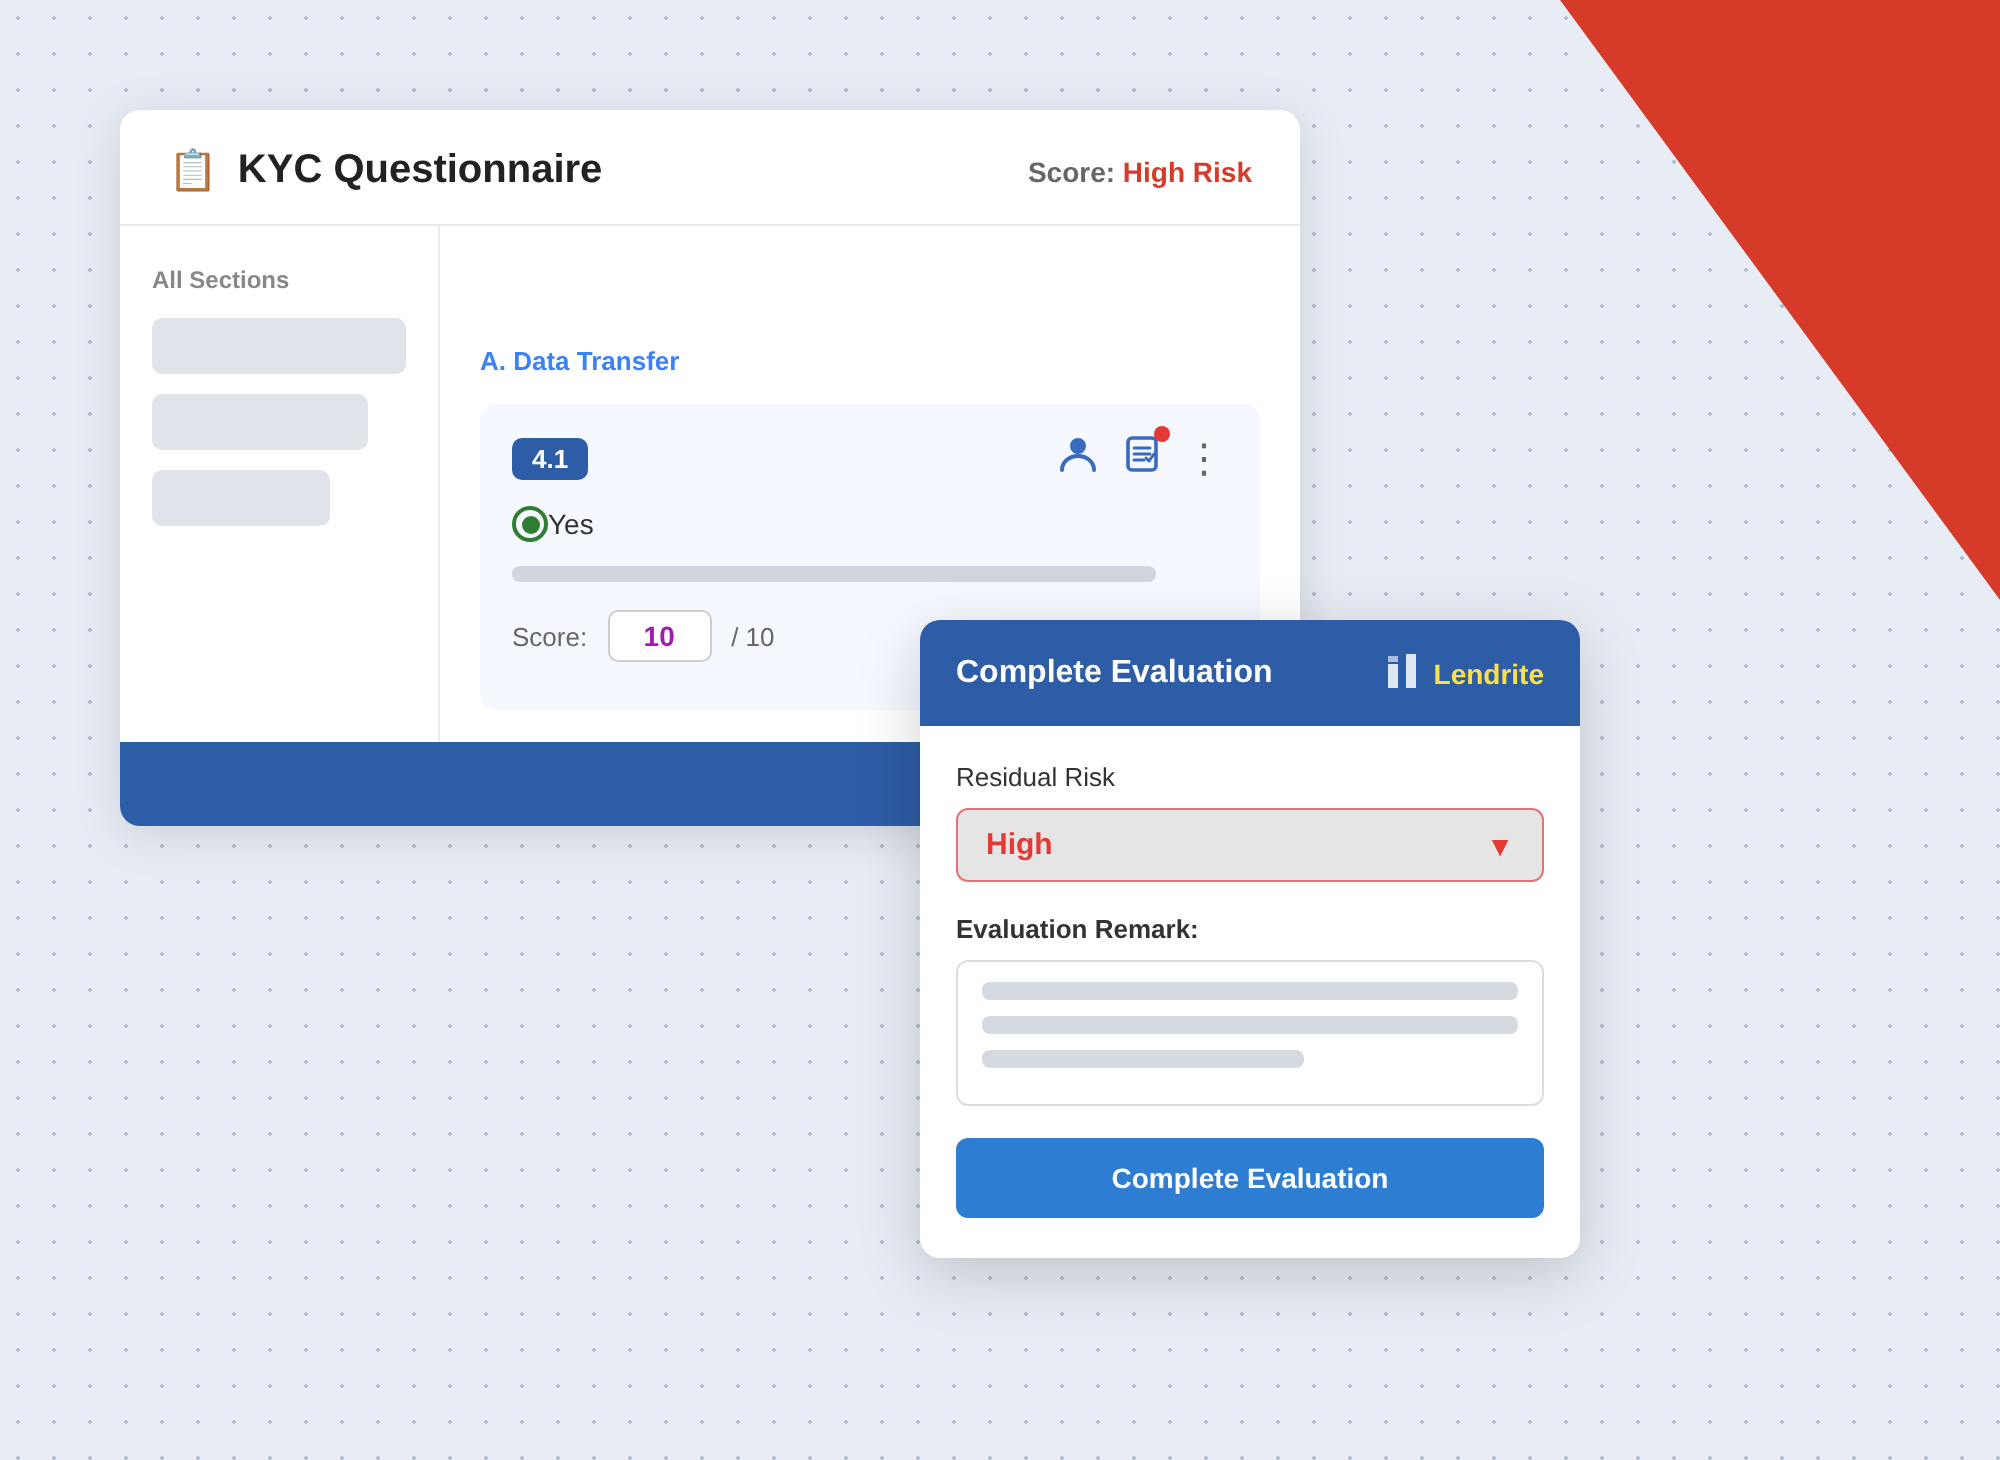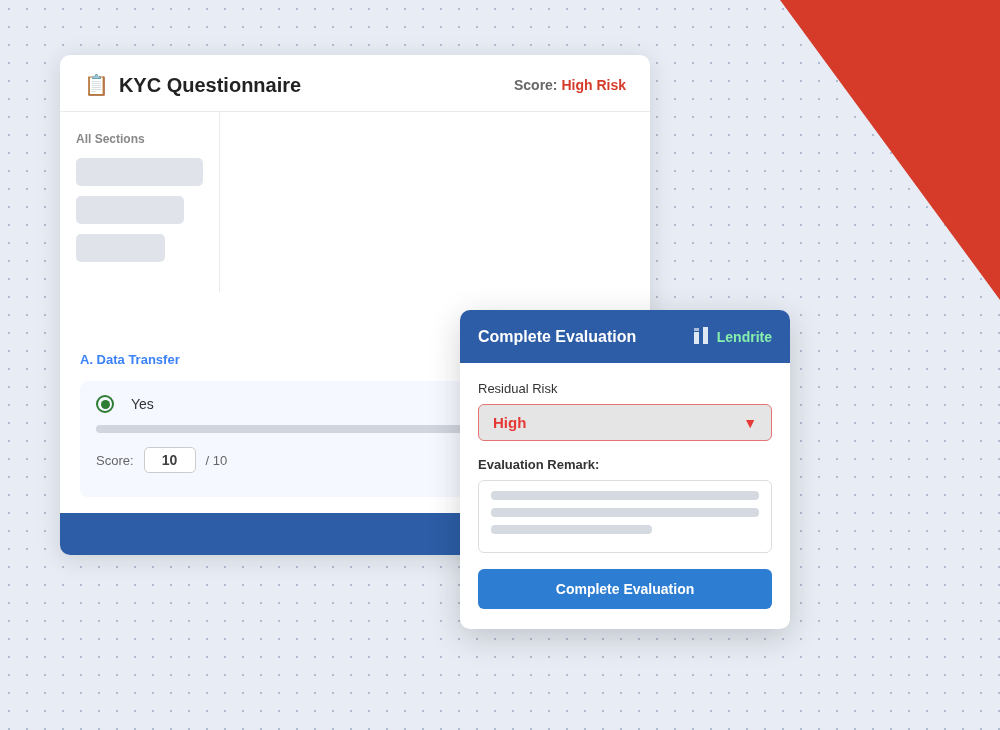--- a/index.html
+++ b/index.html
@@ -88,21 +88,20 @@
     }
 
     .kyc-score span {
       color: #d63b2a;
       font-weight: 700;
     }
 
     .kyc-body {
       display: flex;
       padding: 0;
-      flex-direction: column;
     }
 
     
     .kyc-sidebar {
       width: 160px;
       padding: 20px 16px;
       border-right: 1px solid #eaeaea;
       flex-shrink: 0;
     }
 
@@ -198,21 +197,21 @@
       margin-bottom: 14px;
     }
 
     .radio-group {
       margin-bottom: 12px;
     }
 
     .radio-option {
       display: flex;
       align-items: center;
-      gap: 17px;
+      gap: 0;
       margin-bottom: 8px;
       font-size: 14px;
       color: #333;
     }
 
     .radio-circle {
       width: 18px;
       height: 18px;
       border-radius: 50%;
       border: 2px solid #ccc;
@@ -259,21 +258,21 @@
       font-size: 13px;
       color: #666;
     }
 
     .score-input {
       border: 1px solid #ccc;
       border-radius: 5px;
       padding: 4px 12px;
       font-size: 14px;
       font-weight: 600;
-      color: #404040;
+      color: #a21caf;
       width: 52px;
       text-align: center;
     }
 
     .score-max {
       font-size: 13px;
       color: #666;
     }
 
     
@@ -319,21 +318,21 @@
     .eval-modal-title {
       color: #fff;
       font-size: 16px;
       font-weight: 700;
     }
 
     .lendrite-brand {
       display: flex;
       align-items: center;
       gap: 6px;
-      color: #86efac;
+      color: #fde047;
       font-size: 14px;
       font-weight: 600;
     }
 
     .lendrite-icon {
       font-size: 18px;
     }
 
     .eval-modal-body {
       padding: 18px 18px 20px 18px;
@@ -427,20 +426,42 @@
       <div class="sidebar-title">All Sections</div>
       <div class="sidebar-item wide"></div>
       <div class="sidebar-item medium"></div>
       <div class="sidebar-item short"></div>
     </div>
 
     <div class="kyc-main">
       <div class="section-title">A. Data Transfer</div>
 
       <div class="question-block">
+        <div class="question-header">
+          <span class="question-number">4.1</span>
+          <div class="question-icons">
+
+            <span class="q-icon">
+              <svg width="22" height="22" viewBox="0 0 22 22" fill="none" xmlns="http://www.w3.org/2000/svg">
+                <circle cx="11" cy="7" r="4" fill="#3a6bbf"></circle>
+                <path d="M3 19c0-4 3.6-7 8-7s8 3 8 7" stroke="#3a6bbf" stroke-width="2" fill="none" stroke-linecap="round"></path>
+              </svg>
+            </span>
+
+            <span class="q-icon badge">
+              <svg width="22" height="22" viewBox="0 0 22 22" fill="none" xmlns="http://www.w3.org/2000/svg">
+                <rect x="4" y="3" width="14" height="16" rx="2" stroke="#3a6bbf" stroke-width="1.8" fill="none"></rect>
+                <path d="M7 8h8M7 11h8M7 14h5" stroke="#3a6bbf" stroke-width="1.5" stroke-linecap="round"></path>
+                <path d="M13 13l1.5 1.5L17 11" stroke="#3a6bbf" stroke-width="1.5" stroke-linecap="round" stroke-linejoin="round"></path>
+              </svg>
+            </span>
+
+            <span class="q-icon dots">⋮</span>
+          </div>
+        </div>
 
 
         <div class="radio-group">
           <div class="radio-option">
             <div class="radio-circle selected"></div>
             <span>Yes</span>
           </div>
         </div>
 
         <div class="comment-bar"></div>

